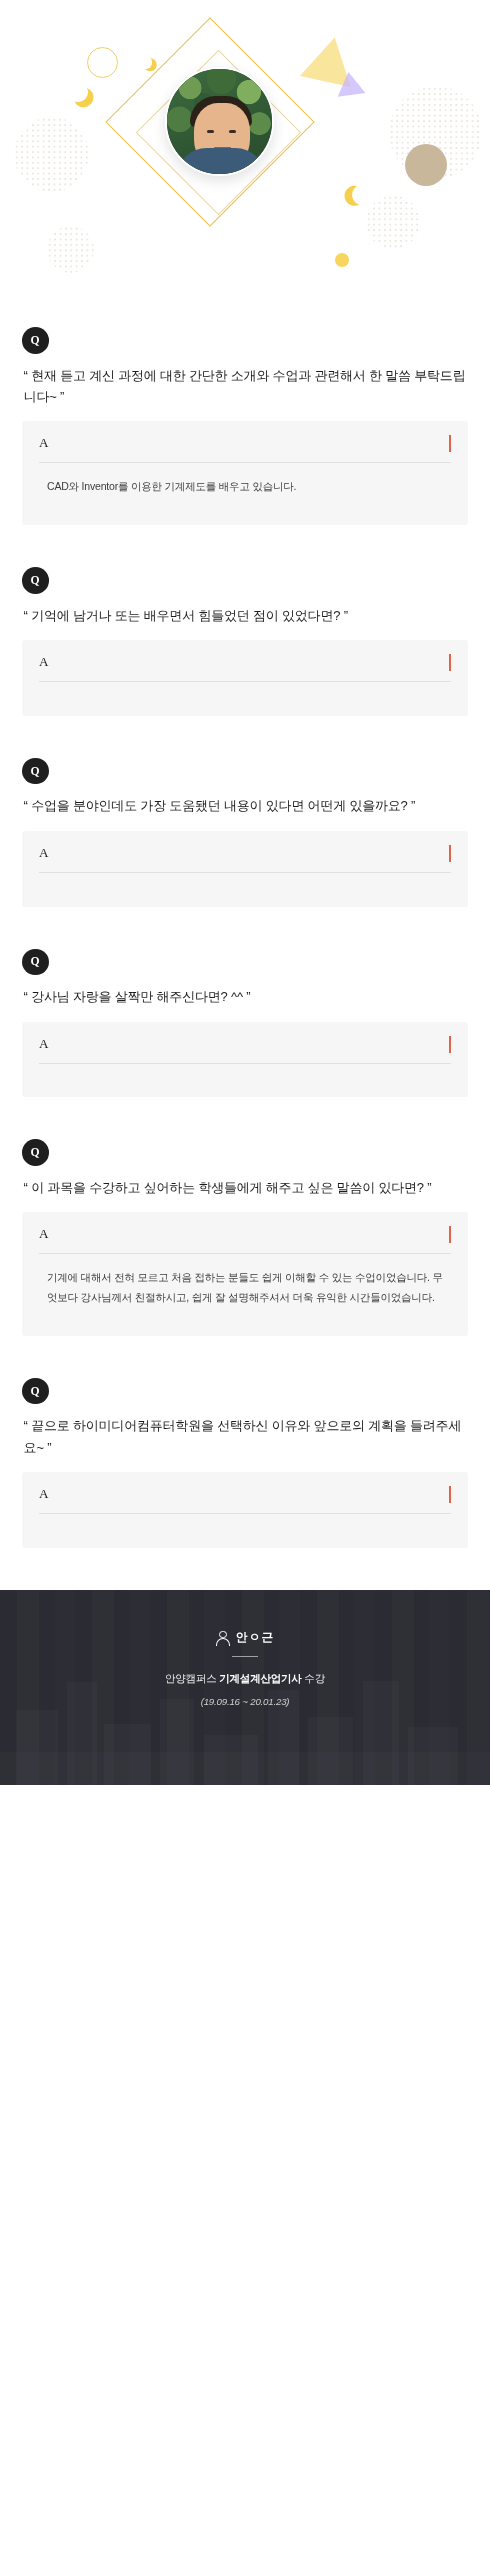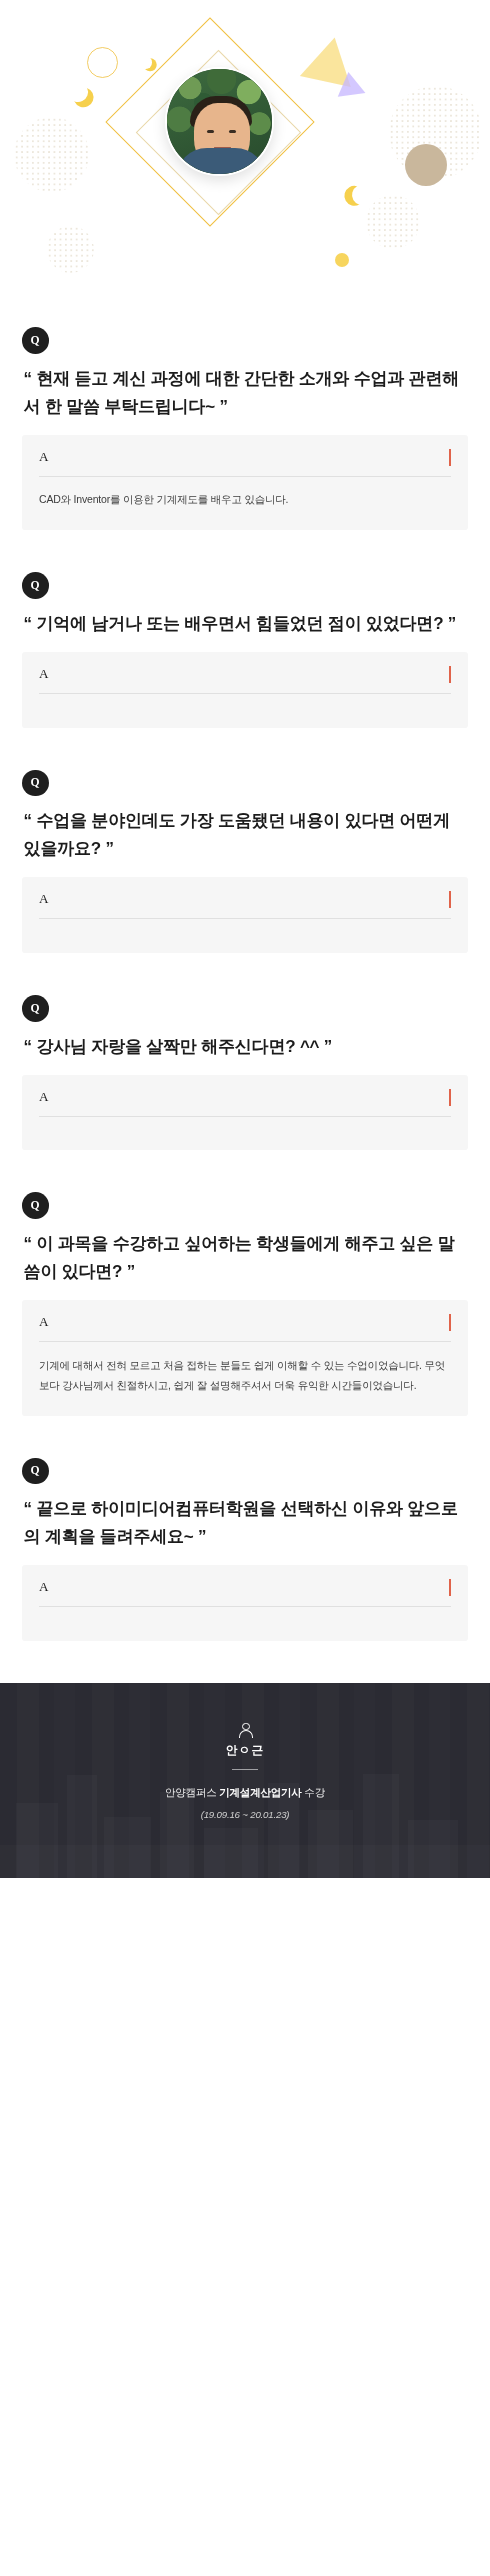--- a/index.html
+++ b/index.html
@@ -185,22 +185,22 @@
     font-size: 11.7px;
     font-weight: bold;
     display: flex;
     align-items: center;
     justify-content: center;
     font-family: "Liberation Serif", serif;
     letter-spacing: 0.4px;
     margin-bottom: 11px;
   }
   .q-text {
-    font-size: 17px;
-    font-weight: bold;
+    font-size: 13px;
+    font-weight: normal;
     line-height: 1.65;
     color: #1c1c1c;
     letter-spacing: -0.2px;
     margin: 0 0 14px 1.6px;
   }
   .answer-card {
     position: relative;
     background: #f6f6f6;
     border-radius: 3.1px;
     padding: 14px 17px 20px 17px;
@@ -221,21 +221,21 @@
     position: absolute;
     right: 17px; top: 14px;
     width: 1.6px; height: 17px;
     background: #e0634a;
   }
   .a-text {
     font-size: 10.5px;
     line-height: 1.9;
     color: #3c3c3c;
     letter-spacing: -0.2px;
-    margin: 0;
+    margin: 8px;
   }
 
   
   .footer {
     margin-top: 15.6px;
     position: relative;
     height: 195px;
     background: #2b2b33;
     overflow: hidden;
     color: #ffffff;
@@ -264,21 +264,20 @@
   .footer-inner {
     position: relative;
     padding-top: 40px;
   }
   .user-row {
     display: flex;
     align-items: center;
     justify-content: center;
     gap: 7px;
     margin-bottom: 11px;
-    flex-direction: column;
   }
   .user-icon {
     width: 13.2px; height: 13.2px;
     position: relative;
     display: inline-block;
   }
   .user-icon::before {
     content: "";
     position: absolute;
     left: 3.9px; top: 0;

